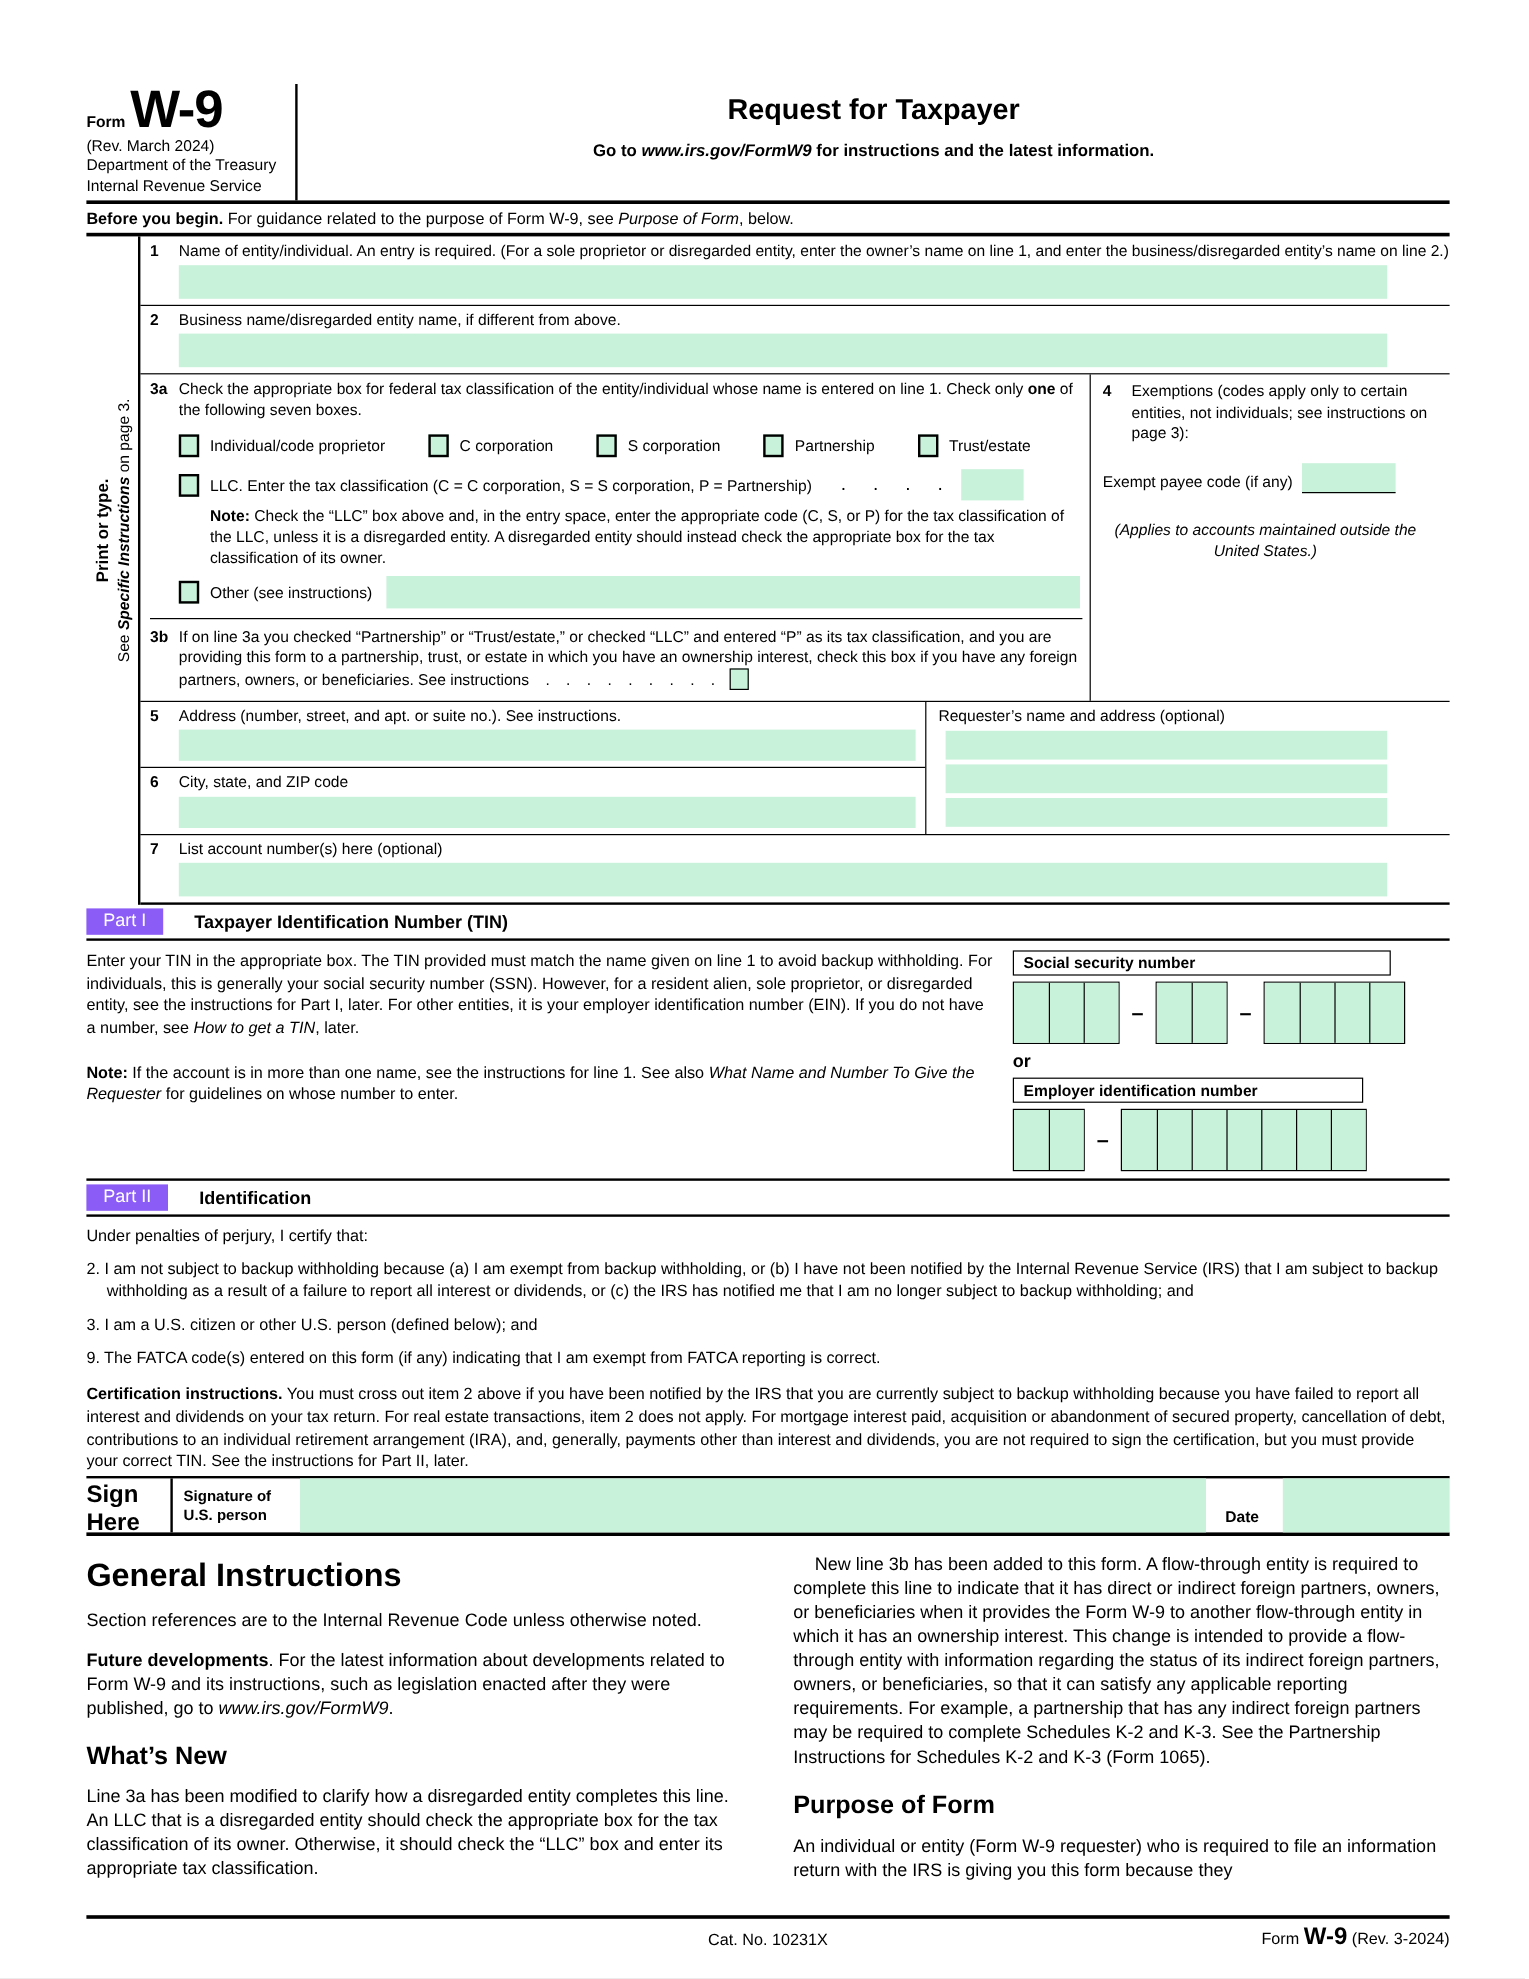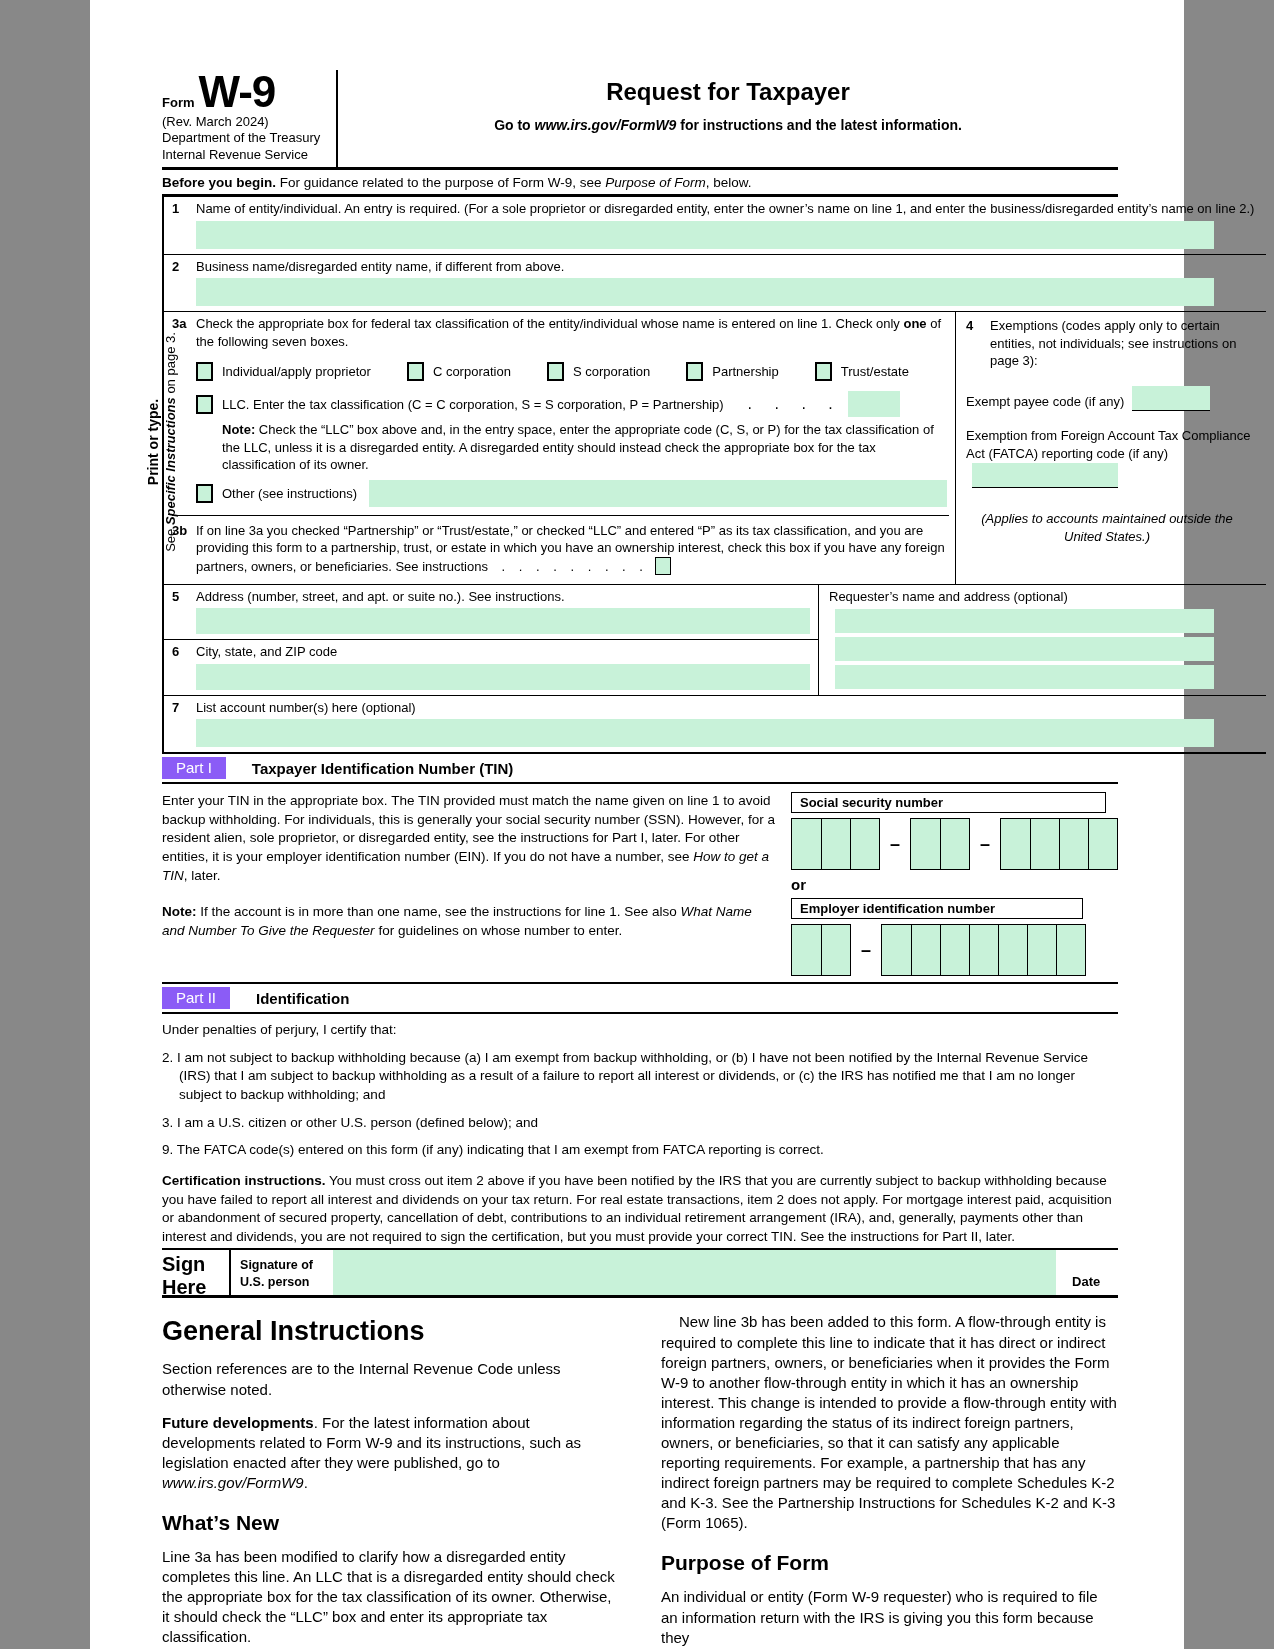--- a/index.html
+++ b/index.html
@@ -1,18 +1,18 @@
 <!DOCTYPE html>
 <html style="--green: #c8f2d9;"><head>
 <meta charset="utf-8">
 <style>
   :root { --green:#c8f2d9; }
   * { margin:0; padding:0; box-sizing:border-box; }
   body { background:#888; font-family:"Liberation Sans", sans-serif; color:#000; }
-  .page { width:1094px; height:1649px; background:#fff; margin:0 auto; padding:70px 66px 10px 72px; position:relative; }
+  .page { width:1274px; height:1649px; background:#fff; margin:0 auto; padding:70px 66px 10px 72px; position:relative; }
 
   .b  { font-weight:bold; }
   .i  { font-style:italic; }
   .bi { font-weight:bold; font-style:italic; }
   .dots  { word-spacing:16px; letter-spacing:1px; white-space:nowrap; }
   .dots2 { word-spacing:10px; white-space:nowrap; }
 
   
   .hdr { display:flex; border-bottom:3px solid #000; }
   .hdr-left { width:176px; padding:2px 8px 4px 0; border-right:2px solid #000; }
@@ -182,21 +182,21 @@
           <div class="sec3a">
             <div class="flex">
               <div class="fnum">3a</div>
               <div class="flabel">
                 <span>Check the appropriate box for federal tax classification of the entity/individual whose name is entered on line 1. Check only </span><span class="b">one</span><span> of the following seven boxes.</span>
               </div>
             </div>
             <div class="cbrow">
               <div class="cbitem">
                 <span class="cb"></span>
-                <span class="cblabel">Individual/apply proprietor</span>
+                <span class="cblabel">Individual/code proprietor</span>
               </div>
               <div class="cbitem">
                 <span class="cb"></span>
                 <span class="cblabel">C corporation</span>
               </div>
               <div class="cbitem">
                 <span class="cb"></span>
                 <span class="cblabel">S corporation</span>
               </div>
               <div class="cbitem">
@@ -236,23 +236,20 @@
         </div>
 
         <div class="col3r">
           <div class="x4row">
             <div class="fnum">4</div>
             <div class="flabel">Exemptions (codes apply only to certain entities, not individuals; see instructions on page 3):</div>
           </div>
           <div class="expayee">
             <span class="flabel">Exempt payee code (if any)</span>
             <span class="ex-entry"></span>
-          </div>
-          <div class="fatca flabel">
-            <span>Exemption from Foreign Account Tax Compliance Act (FATCA) reporting code (if any)</span><span class="fatca-entry"></span>
           </div>
           <div class="applies">(Applies to accounts maintained outside the United States.)</div>
         </div>
       </div>
 
       <div class="addr">
         <div class="addrl">
           <div class="row5">
             <div class="flex">
               <div class="fnum">5</div>

